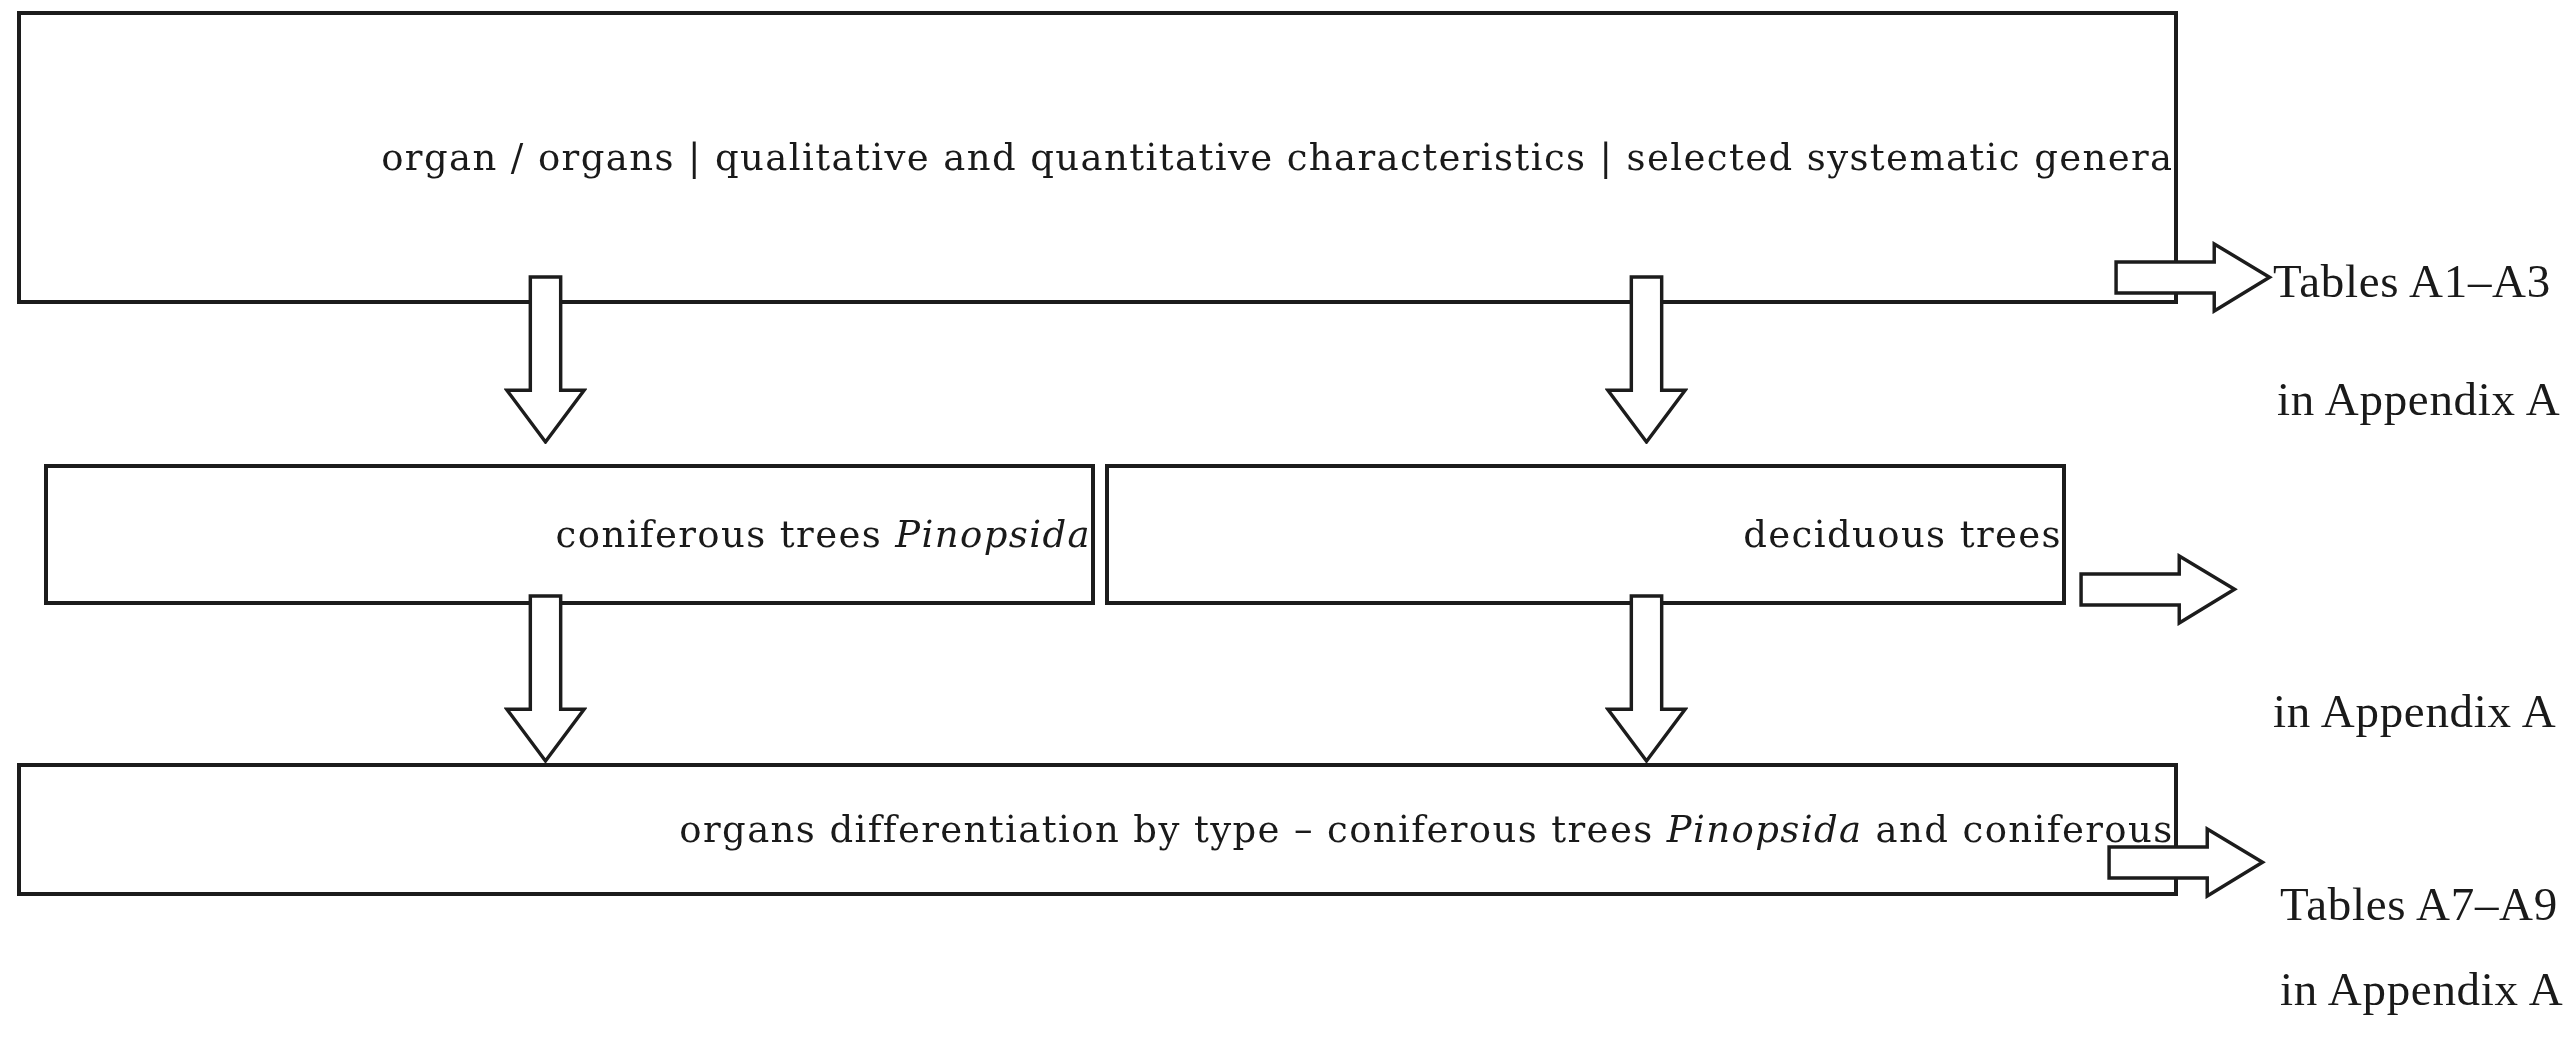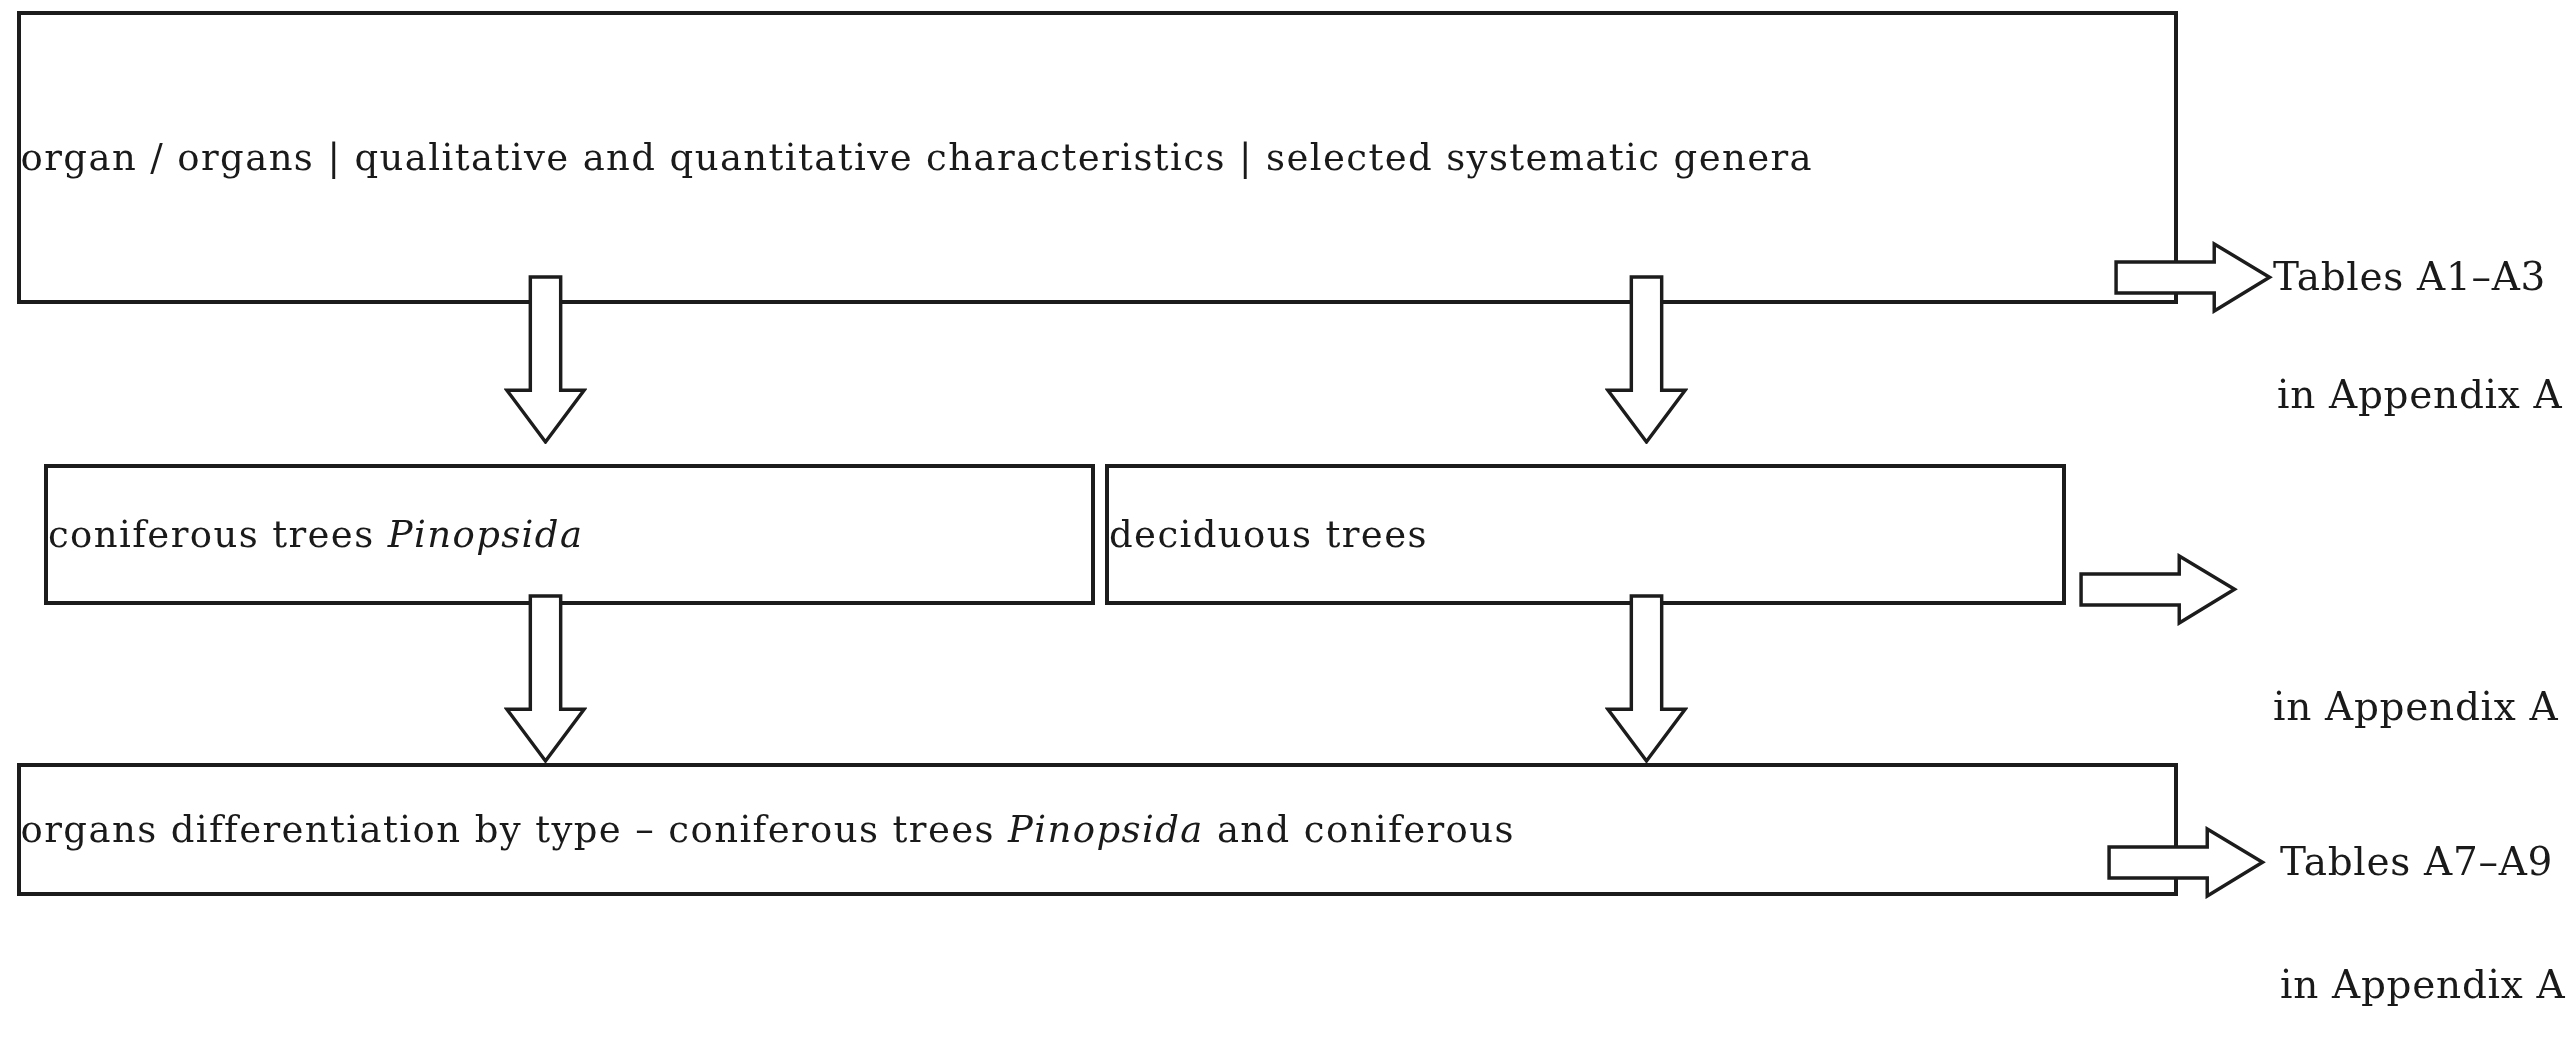--- a/index.html
+++ b/index.html
@@ -15,21 +15,21 @@
     font-family: "DejaVu Serif", "Liberation Serif", serif;
     color: #1a1a1a;
     overflow: hidden;
   }
   .box {
     position: absolute;
     background: #ffffff;
     border: 4.1px solid #1c1c1c;
     display: flex;
     align-items: center;
-    justify-content: flex-start;
+    justify-content: flex-end;
     box-sizing: border-box;
     z-index: 1;
   }
   .box-top      { left: 16.6px;   top: 11px;   width: 2161px; height: 293px; }
   .box-mid-left { left: 44px;   top: 464px;  width: 1051px; height: 141px; }
   .box-mid-right{ left: 1105px; top: 464px;  width: 961px; height: 141px; }
   .box-bottom   { left: 16.6px;   top: 763px; width: 2161px; height: 133px; }
   .box-text {
     font-size: 37px;
     letter-spacing: 1.4px;
@@ -42,24 +42,25 @@
     z-index: 2;
   }
   .arrow polygon {
     fill: #ffffff;
     stroke: #1c1c1c;
     stroke-width: 5;
     stroke-linejoin: miter;
   }
   .callout-line {
     position: absolute;
-    font-size: 39px;
+    font-size: 47px;
     letter-spacing: 0.7px;
     white-space: nowrap;
     z-index: 3;
+    font-family: Liberation Serif, serif;
   }
 </style>
 </head>
 <body>
 
 <div class="canvas">
 
   <div class="box box-top">
     <span class="box-text">organ / organs | qualitative and quantitative characteristics | selected systematic genera</span>
   </div>
@@ -98,17 +99,17 @@
   </svg>
   <svg class="arrow" style="left:2107px; top:826px;" width="159" height="73" viewBox="0 0 230 105">
     <polygon points="3,30 145,30 145,4 225,52 145,101 145,75 3,75"></polygon>
   </svg>
 
   <div class="callout-line" style="left:2273px; top:254px;">Tables A1–A3</div>
   <div class="callout-line" style="left:2277px; top:372px;">in Appendix A</div>
 
   <div class="callout-line" style="left:2273px; top:684px;">in Appendix A</div>
 
-  <div class="callout-line" style="left:2280px; top:839px;">Tables A7–A9</div>
+  <div class="callout-line" style="left:2280px; top:877px;">Tables A7–A9</div>
   <div class="callout-line" style="left:2280px; top:962px;">in Appendix A</div>
 
 </div>
 
 
 </body></html>

